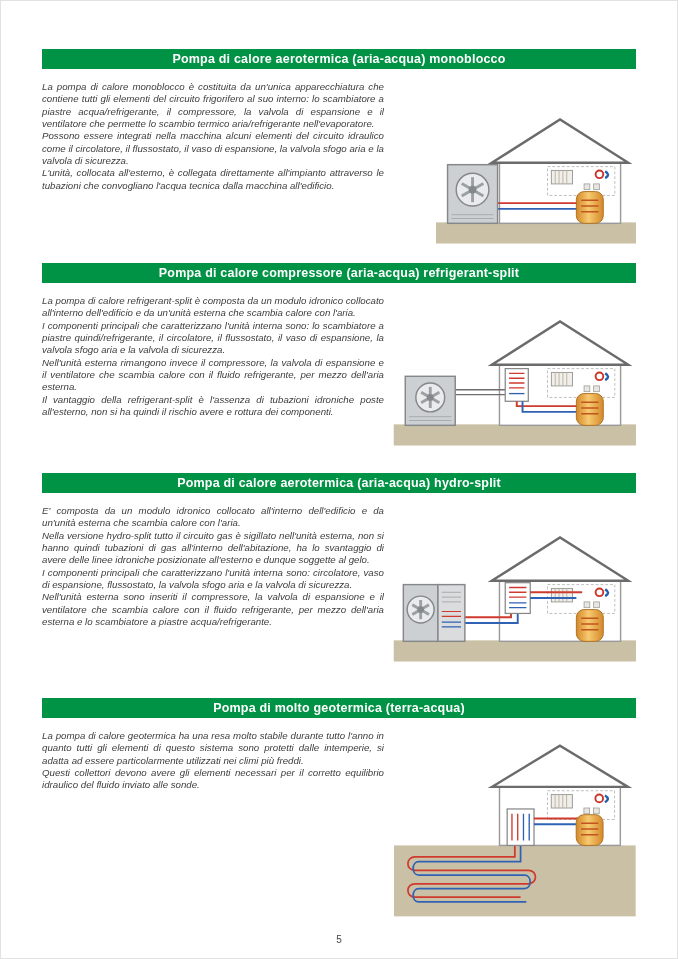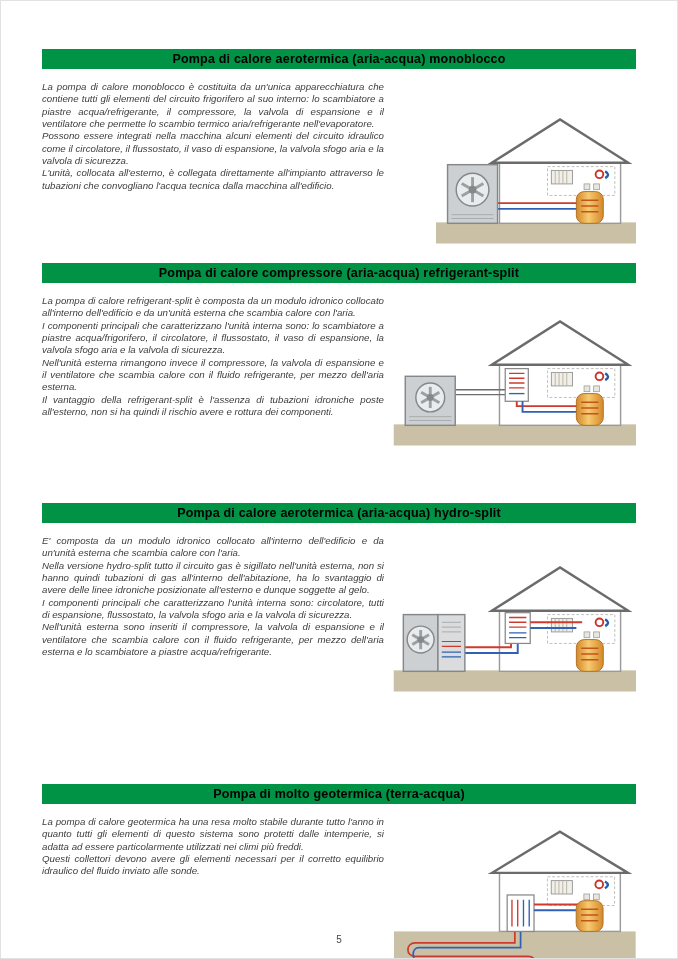--- a/index.html
+++ b/index.html
@@ -5,24 +5,24 @@
   * { margin:0; padding:0; box-sizing:border-box; }
   html,body { background:#ffffff; }
   body { font-family:"Liberation Sans", sans-serif; }
   .page {
     width:678px; height:959px; background:#fff; position:relative;
     padding:48px 41px 0 41px; border:1px solid #e2e2e2; overflow:hidden;
   }
   .section { position:relative; }
   .s1 { height:214px; }
   .s2 { height:210px; }
-  .s3 { height:281px;margin-top:30px; }
+  .s3 { height:225px; }
   .s4 { height:236px; }
   .section-header {
-    background:#009245; color:#000000; text-align:center;
+    background:#009245; color:#ffffff; text-align:center;
     font-weight:bold; font-size:12.5px; letter-spacing:.2px;
     height:20px; line-height:20px;
   }
   .section-content { display:flex; margin-top:12px;font-style:italic; }
   .section-text {
     width:342px; flex:0 0 342px;
     font-size:9.7px; line-height:1.27; color:#3c3c3c;
     text-align:justify;
   }
   .section-text p { margin:0; }
@@ -101,21 +101,21 @@
     </div>
   </section>
 
   <section class="section s2">
     <div class="section-header">
       <span>Pompa di calore compressore (aria-acqua) refrigerant-split</span>
     </div>
     <div class="section-content">
       <div class="section-text">
         <p>La pompa di calore refrigerant-split è composta da un modulo idronico collocato all'interno dell'edificio e da un'unità esterna che scambia calore con l'aria.</p>
-        <p>I componenti principali che caratterizzano l'unità interna sono: lo scambiatore a piastre acqua/frigorifero, il circolatore, il flussostato, il vaso di espansione, la valvola sfogo aria e la valvola di sicurezza.</p>
+        <p>I componenti principali che caratterizzano l'unità interna sono: lo scambiatore a piastre quindi/refrigerante, il circolatore, il flussostato, il vaso di espansione, la valvola sfogo aria e la valvola di sicurezza.</p>
         <p>Nell'unità esterna rimangono invece il compressore, la valvola di espansione e il ventilatore che scambia calore con il fluido refrigerante, per mezzo dell'aria esterna.</p>
         <p>Il vantaggio della refrigerant-split è l'assenza di tubazioni idroniche poste all'esterno, non si ha quindi il rischio avere e rottura dei componenti.</p>
       </div>
       <div class="figure">
         <svg class="fig-mt-2" width="250" height="149" viewBox="0 0 260 155">
           <defs>
             <linearGradient id="tk2" x1="0" y1="0" x2="1" y2="0">
               <stop offset="0" stop-color="#d4882a"></stop>
                 <stop offset="0.45" stop-color="#f7ca6f"></stop>
                 <stop offset="1" stop-color="#d4882a"></stop>
@@ -171,21 +171,21 @@
   </section>
 
   <section class="section s3">
     <div class="section-header">
       <span>Pompa di calore aerotermica (aria-acqua) hydro-split</span>
     </div>
     <div class="section-content">
       <div class="section-text">
         <p>E' composta da un modulo idronico collocato all'interno dell'edificio e da un'unità esterna che scambia calore con l'aria.</p>
         <p>Nella versione hydro-split tutto il circuito gas è sigillato nell'unità esterna, non si hanno quindi tubazioni di gas all'interno dell'abitazione, ha lo svantaggio di avere delle linee idroniche posizionate all'esterno e dunque soggette al gelo.</p>
-        <p>I componenti principali che caratterizzano l'unità interna sono: circolatore, tutti di espansione, flussostato, la valvola sfogo aria e la valvola di sicurezza.</p>
+        <p>I componenti principali che caratterizzano l'unità interna sono: circolatore, vaso di espansione, flussostato, la valvola sfogo aria e la valvola di sicurezza.</p>
         <p>Nell'unità esterna sono inseriti il compressore, la valvola di espansione e il ventilatore che scambia calore con il fluido refrigerante, per mezzo dell'aria esterna e lo scambiatore a piastre acqua/refrigerante.</p>
       </div>
       <div class="figure">
         <svg class="fig-mt-3" width="250" height="149" viewBox="0 0 260 155">
           <defs>
             <linearGradient id="tk3" x1="0" y1="0" x2="1" y2="0">
               <stop offset="0" stop-color="#d4882a"></stop>
                 <stop offset="0.45" stop-color="#f7ca6f"></stop>
                 <stop offset="1" stop-color="#d4882a"></stop>
             </linearGradient>

